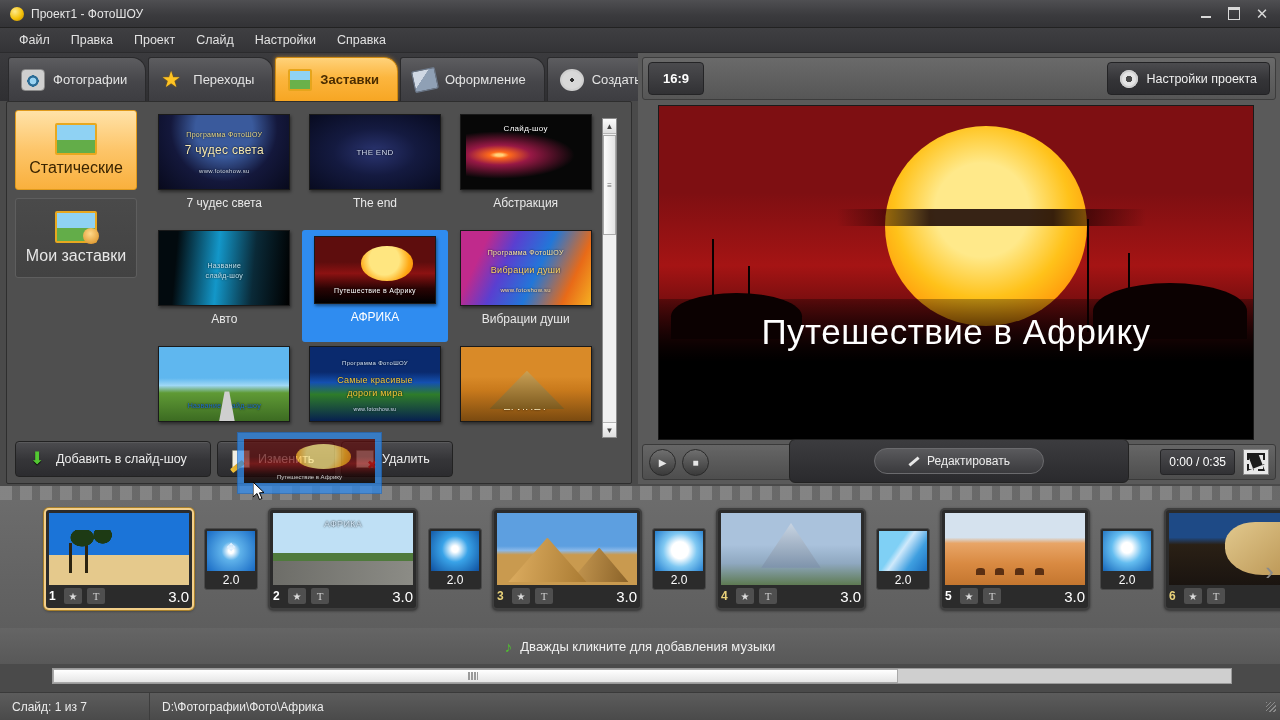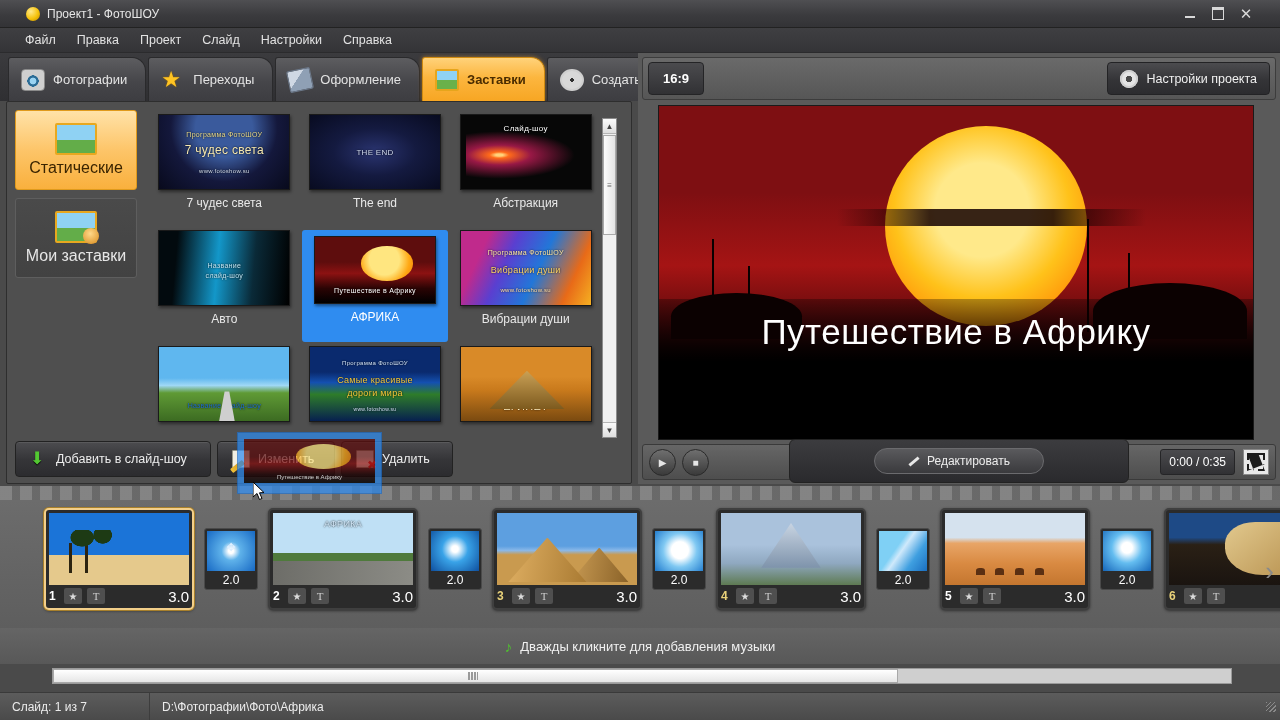--- a/index.html
+++ b/index.html
@@ -9,42 +9,42 @@
     background:#3a3a3a; color:#e8e8e8; font-size:12px;
     -webkit-font-smoothing:antialiased;
   }
   .app { position:relative; width:1280px; height:720px; background:#4a4a4a; }
 
   
   .titlebar {
     position:absolute; left:0; top:0; width:1280px; height:28px;
     background:linear-gradient(#4f4f52,#3b3b3e 55%,#333336);
     border-bottom:1px solid #222;
-    display:flex; align-items:center; padding:0 20px;
+    display:flex; align-items:center; padding:0 4px;
   }
   .title-ico {
     width:14px; height:14px; border-radius:50%;
     background:radial-gradient(circle at 35% 32%, #ffe98a 0%, #f5c20a 55%, #b98400 100%);
     margin:0 7px 0 6px; flex:none;
   }
   .title-text { font-size:12px; color:#e6e6e6; }
   .win-btns { margin-left:auto; display:flex; align-items:center; gap:0px; }
   .win-btn {
     width:28px; height:20px; display:flex; align-items:center; justify-content:center;
     color:#d8d8d8; font-size:13px; line-height:1;
   }
   .win-btn.min::after { content:""; width:10px; height:1.5px; background:#d8d8d8; margin-top:7px;}
   .win-btn.max::after { content:""; width:10px; height:9px; border:1.5px solid #d8d8d8; border-top-width:3px;}
   .win-btn.cls { font-size:15px; font-weight:300; }
 
   
   .menubar {
     position:absolute; left:0; top:28px; width:1280px; height:25px;
     background:linear-gradient(#3f3f42,#343437);
-    display:flex; align-items:center; padding-left:16px; gap:3px;
+    display:flex; align-items:center; padding-left:10px; gap:3px;
     border-bottom:1px solid #2b2b2d;
   }
   .menu-item { padding:4px 9px; font-size:12.5px; color:#e2e2e2; border-radius:2px; }
 
   
   .tabstrip {
     position:absolute; left:0; top:53px; width:1280px; height:48px;
     background:linear-gradient(#3b3b3e,#2f2f32);
   }
   .tabs { position:absolute; left:8px; top:2px; display:flex; align-items:flex-end; height:46px; }
@@ -350,27 +350,27 @@
   <div class="tabstrip">
     <div class="tabs">
       <div class="tab">
         <span class="tab-ico ico-cam"></span>
         <span>Фотографии</span>
       </div>
       <div class="tab">
         <span class="tab-ico ico-star">★</span>
         <span>Переходы</span>
       </div>
+      <div class="tab active">
+        <span class="tab-ico ico-pic"></span>
+        <span>Заставки</span>
+      </div>
       <div class="tab">
         <span class="tab-ico ico-brush"></span>
         <span>Оформление</span>
-      </div>
-      <div class="tab active">
-        <span class="tab-ico ico-pic"></span>
-        <span>Заставки</span>
       </div>
       <div class="tab">
         <span class="tab-ico ico-reel"></span>
         <span>Создать</span>
       </div>
     </div>
   </div>
 
   <div class="editor">
 

